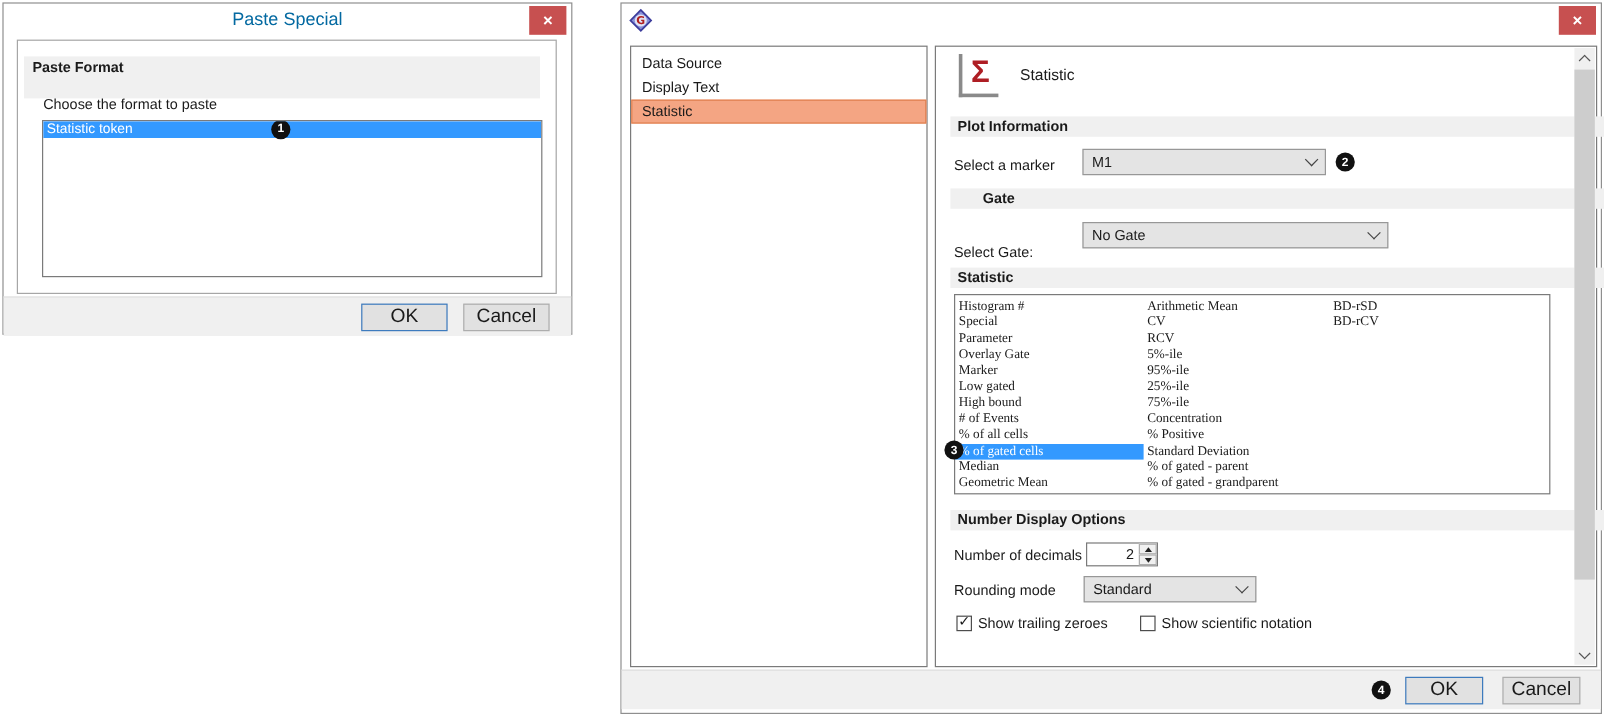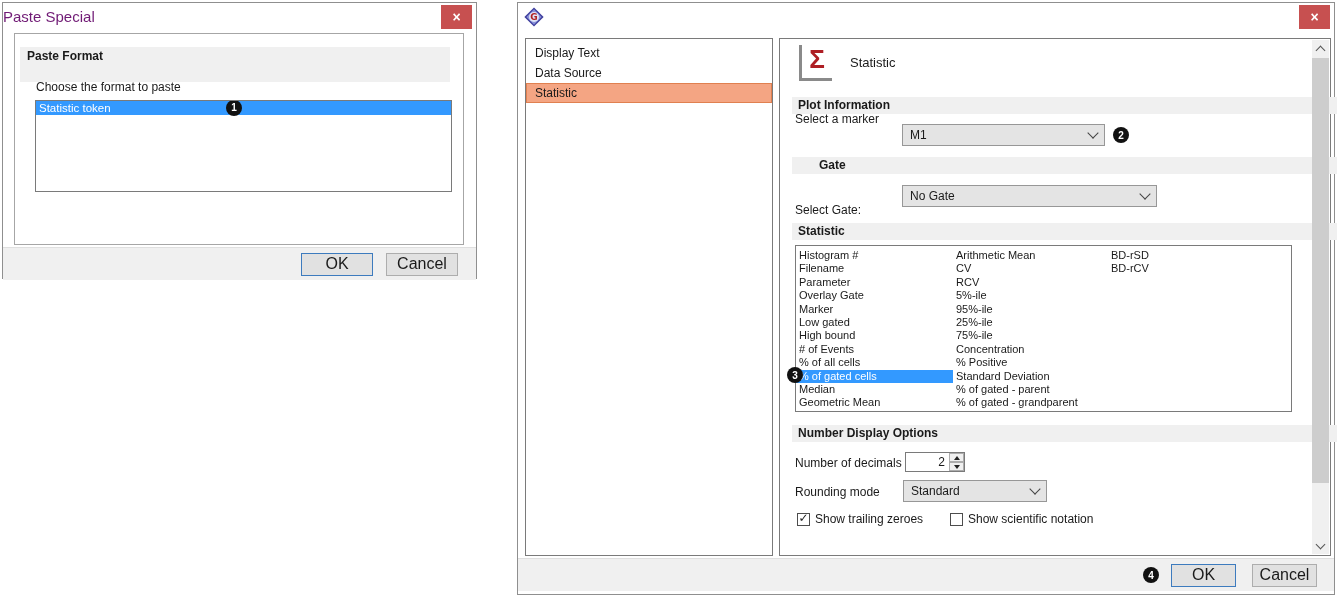--- a/index.html
+++ b/index.html
@@ -1,38 +1,38 @@
 <!DOCTYPE html>
 <html><head>
 <meta charset="utf-8">
 <style>
   html,body{margin:0;padding:0;background:#ffffff;width:1337px;height:598px;
     font-family:"Liberation Sans","DejaVu Sans",sans-serif;color:#1a1a1a;
     -webkit-font-smoothing:antialiased;overflow:hidden;}
   .dlg{position:absolute;background:#fff;border:1px solid #8f8f8f;box-sizing:border-box;}
   .titlebar{position:relative;height:28px;}
-  .title{position:absolute;left:0;right:0;top:5px;text-align:left;font-size:15px;color:#701a75;}
+  .title{position:absolute;left:0;right:0;top:5px;text-align:center;font-size:15px;color:#0369a1;}
   .closebtn{position:absolute;top:2px;right:4px;width:31px;height:24px;background:#C75050;
     display:flex;align-items:center;justify-content:center;cursor:pointer;}
   .xglyph{color:#fff;font-size:14px;font-weight:bold;line-height:14px;}
   .badge{width:16px;height:16px;border-radius:50%;background:#111;color:#fff;font-size:10px;
     font-weight:bold;display:flex;align-items:center;justify-content:center;flex:0 0 auto;}
   .footerbar{position:absolute;left:0;right:0;background:#F0F0F0;border-top:1px solid #DFDFDF;
     display:flex;align-items:center;justify-content:flex-end;box-sizing:border-box;}
   .btn{height:23px;background:#E1E1E1;border:1px solid #ADADAD;font-size:16px;
     display:flex;align-items:center;justify-content:center;box-sizing:border-box;cursor:pointer;}
   .btn.default{border:1px solid #3D7BBE;}
   
   #psd{left:2px;top:2px;width:475px;height:277px;}
   .psd-outer{position:absolute;left:11px;top:30px;width:450px;height:212px;
     border:1px solid #A6A6A6;box-sizing:border-box;background:#fff;}
   .group-header{position:absolute;left:5px;right:13px;top:13px;height:35px;background:#F0F0F0;
     font-size:12px;font-weight:bold;line-height:19px;padding-left:7px;box-sizing:border-box;}
   .prompt{position:absolute;left:21px;top:46px;font-size:12px;}
-  .psd-list{position:absolute;left:20px;top:66px;width:417px;height:92px;
+  .psd-list{position:absolute;left:20px;top:66px;width:417px;height:131px;
     border:1px solid #7a7a7a;background:#fff;box-sizing:border-box;overflow:hidden;}
   .psd-row{position:relative;height:14px;line-height:14px;font-size:11.5px;padding-left:3px;}
   .psd-row.sel{background:#3399FF;color:#fff;}
   .psd-row .badge{position:absolute;left:190px;top:-1px;}
   #psd .footerbar{top:244px;height:33px;gap:13px;padding-right:18px;}
   #psd .btn{width:72px;}
   
   #esd{left:517px;top:2px;width:818px;height:593px;}
   .appicon{position:absolute;left:6px;top:4px;width:20px;height:20px;}
   .sidebar{position:absolute;left:7px;top:35px;width:248px;height:518px;
@@ -52,21 +52,21 @@
   .flabel{position:absolute;font-size:12px;}
   .combo{position:absolute;height:22px;background:#E4E4E4;border:1px solid #979797;
     box-sizing:border-box;display:flex;align-items:center;justify-content:space-between;
     padding:0 7px;font-size:12px;cursor:pointer;}
   .chev{width:7px;height:7px;border-right:1.6px solid #444;border-bottom:1.6px solid #444;
     transform:rotate(45deg);margin-top:-4px;flex:0 0 auto;}
   .statlist{position:absolute;left:15px;top:206px;width:497px;height:167px;
     border:1px solid #7a7a7a;box-sizing:border-box;background:#fff;}
   .statcol{position:absolute;top:3px;}
   .c1{left:0;width:157px;} .c2{left:157px;width:155px;} .c3{left:312px;width:150px;}
-  .lrow{height:13.4px;line-height:13.4px;font-size:11px;padding-left:3px;cursor:default;}
+  .lrow{height:13.4px;line-height:13.4px;font-size:11px;padding-left:3px;cursor:default;font-family:Liberation Serif, serif;}
   .lrow.sel{background:#3399FF;color:#fff;}
   .stat-badge{position:absolute;left:-9px;top:121px;z-index:2;}
   .spin{position:absolute;height:20px;background:#fff;border:1px solid #7a7a7a;
     box-sizing:border-box;display:flex;align-items:stretch;}
   .spin-val{flex:1;font-size:12px;text-align:right;line-height:18px;padding-right:4px;}
   .spinbtns{width:15px;display:flex;flex-direction:column;}
   .sbtn{flex:1;background:#F0F0F0;border:1px solid #ACACAC;display:flex;align-items:center;
     justify-content:center;cursor:pointer;}
   .tri-up{width:0;height:0;border-left:3px solid transparent;border-right:3px solid transparent;
     border-bottom:4px solid #222;}
@@ -122,52 +122,52 @@
       <rect x="4.6" y="4.6" width="10.8" height="10.8" fill="#8890d8" transform="rotate(45 10 10)"></rect>
       <circle cx="10" cy="10" r="5" fill="#dfe3f6"></circle>
       <text x="10" y="13.2" font-size="9" font-weight="bold" fill="#b02020" text-anchor="middle" font-family="DejaVu Sans, sans-serif">G</text>
     </svg>
     <div class="closebtn">
       <span class="xglyph">×</span>
     </div>
   </div>
 
   <div class="sidebar">
+    <div class="side-item">Data Source</div>
     <div class="side-item">Display Text</div>
-    <div class="side-item">Data Source</div>
     <div class="side-item sel">Statistic</div>
   </div>
 
   <div class="panel">
     <div class="sigma-box">
       <span class="sigma">Σ</span>
     </div>
     <div class="panel-title">Statistic</div>
 
     <div class="secbar" style="top:58px;">Plot Information</div>
-    <div class="flabel" style="left:15px;top:73px;">Select a marker</div>
+    <div class="flabel" style="left:15px;top:92px;">Select a marker</div>
     <div class="combo" style="left:122px;top:85px;width:203px;">
       <span>M1</span>
       <span class="chev"></span>
     </div>
     <div class="badge" style="position:absolute;left:333px;top:88px;">2</div>
 
     <div class="secbar" style="top:118px;padding-left:27px;">Gate</div>
     <div class="flabel" style="left:15px;top:164px;">Select Gate:</div>
     <div class="combo" style="left:122px;top:146px;width:255px;">
       <span>No Gate</span>
       <span class="chev"></span>
     </div>
 
     <div class="secbar" style="top:184px;">Statistic</div>
     <div class="statlist">
       <div class="badge stat-badge">3</div>
       <div class="statcol c1">
         <div class="lrow">Histogram #</div>
-        <div class="lrow">Filename</div>
+        <div class="lrow">Special</div>
         <div class="lrow">Parameter</div>
         <div class="lrow">Overlay Gate</div>
         <div class="lrow">Marker</div>
         <div class="lrow">Low gated</div>
         <div class="lrow">High bound</div>
         <div class="lrow"># of Events</div>
         <div class="lrow">% of all cells</div>
         <div class="lrow sel">% of gated cells</div>
         <div class="lrow">Median</div>
         <div class="lrow">Geometric Mean</div>

